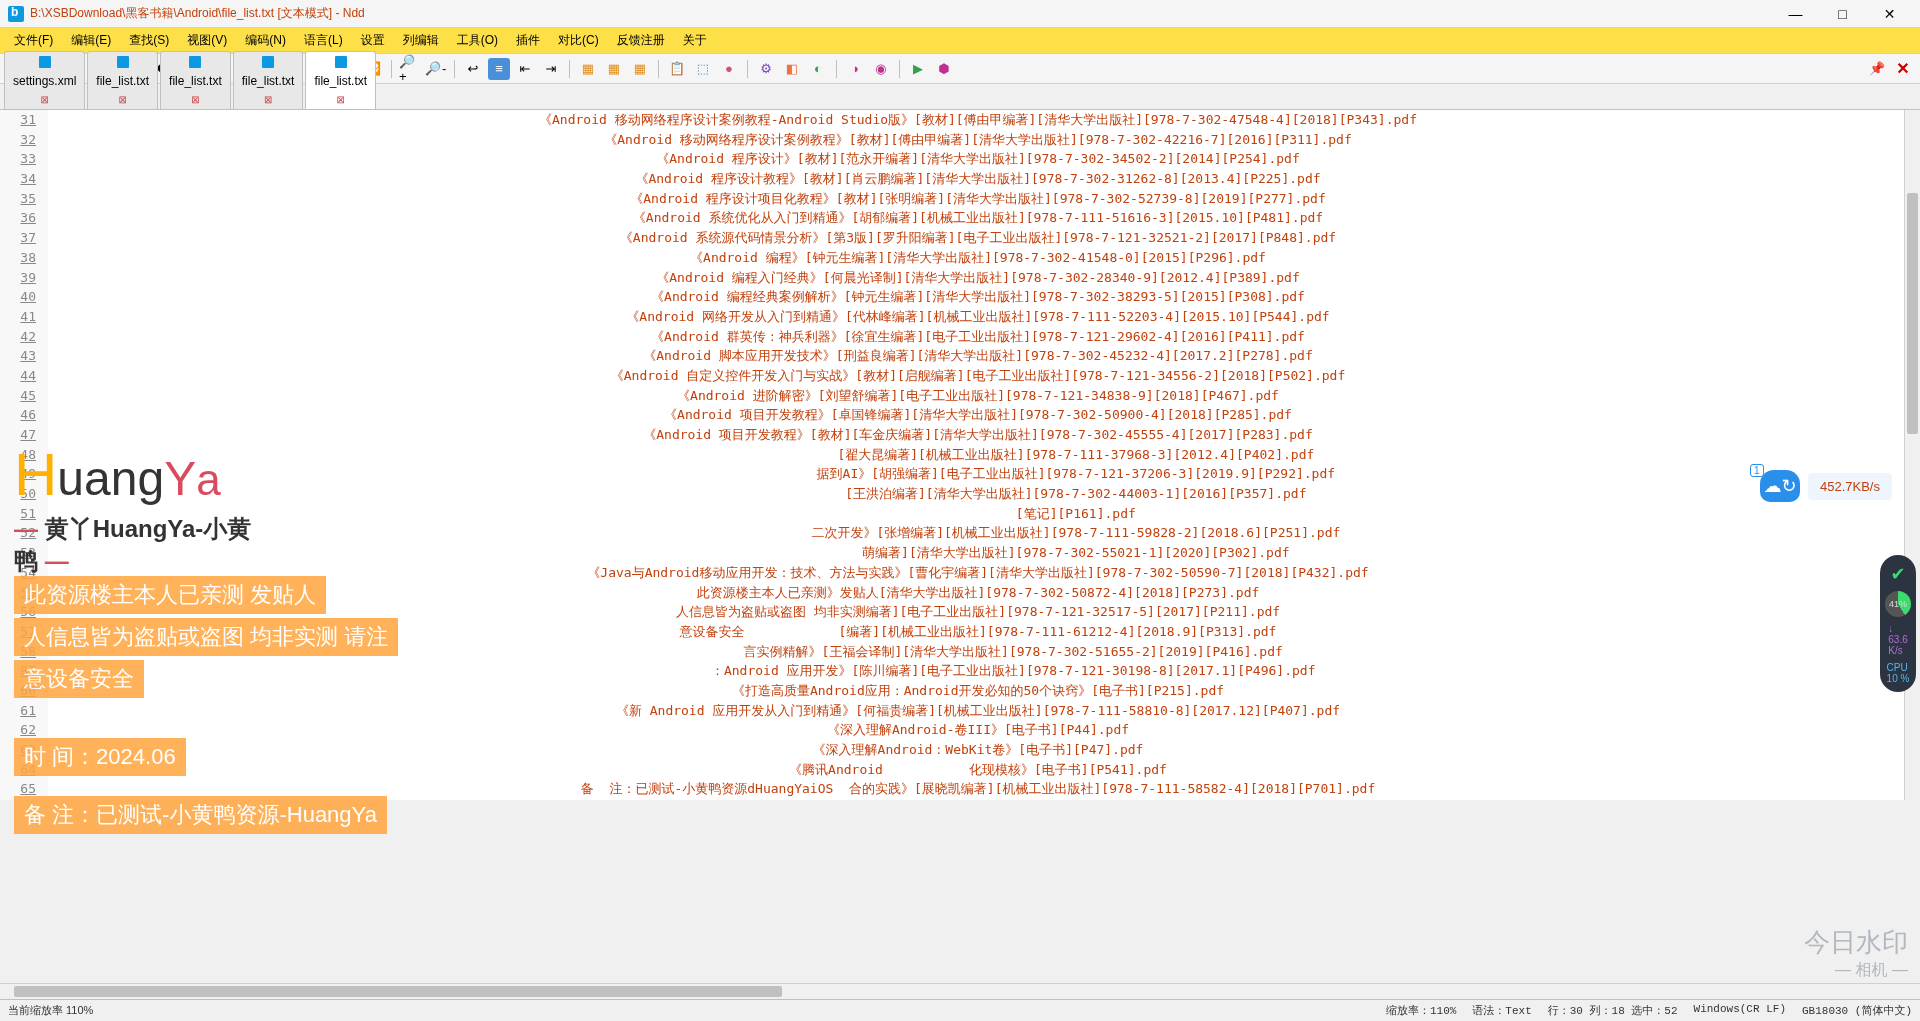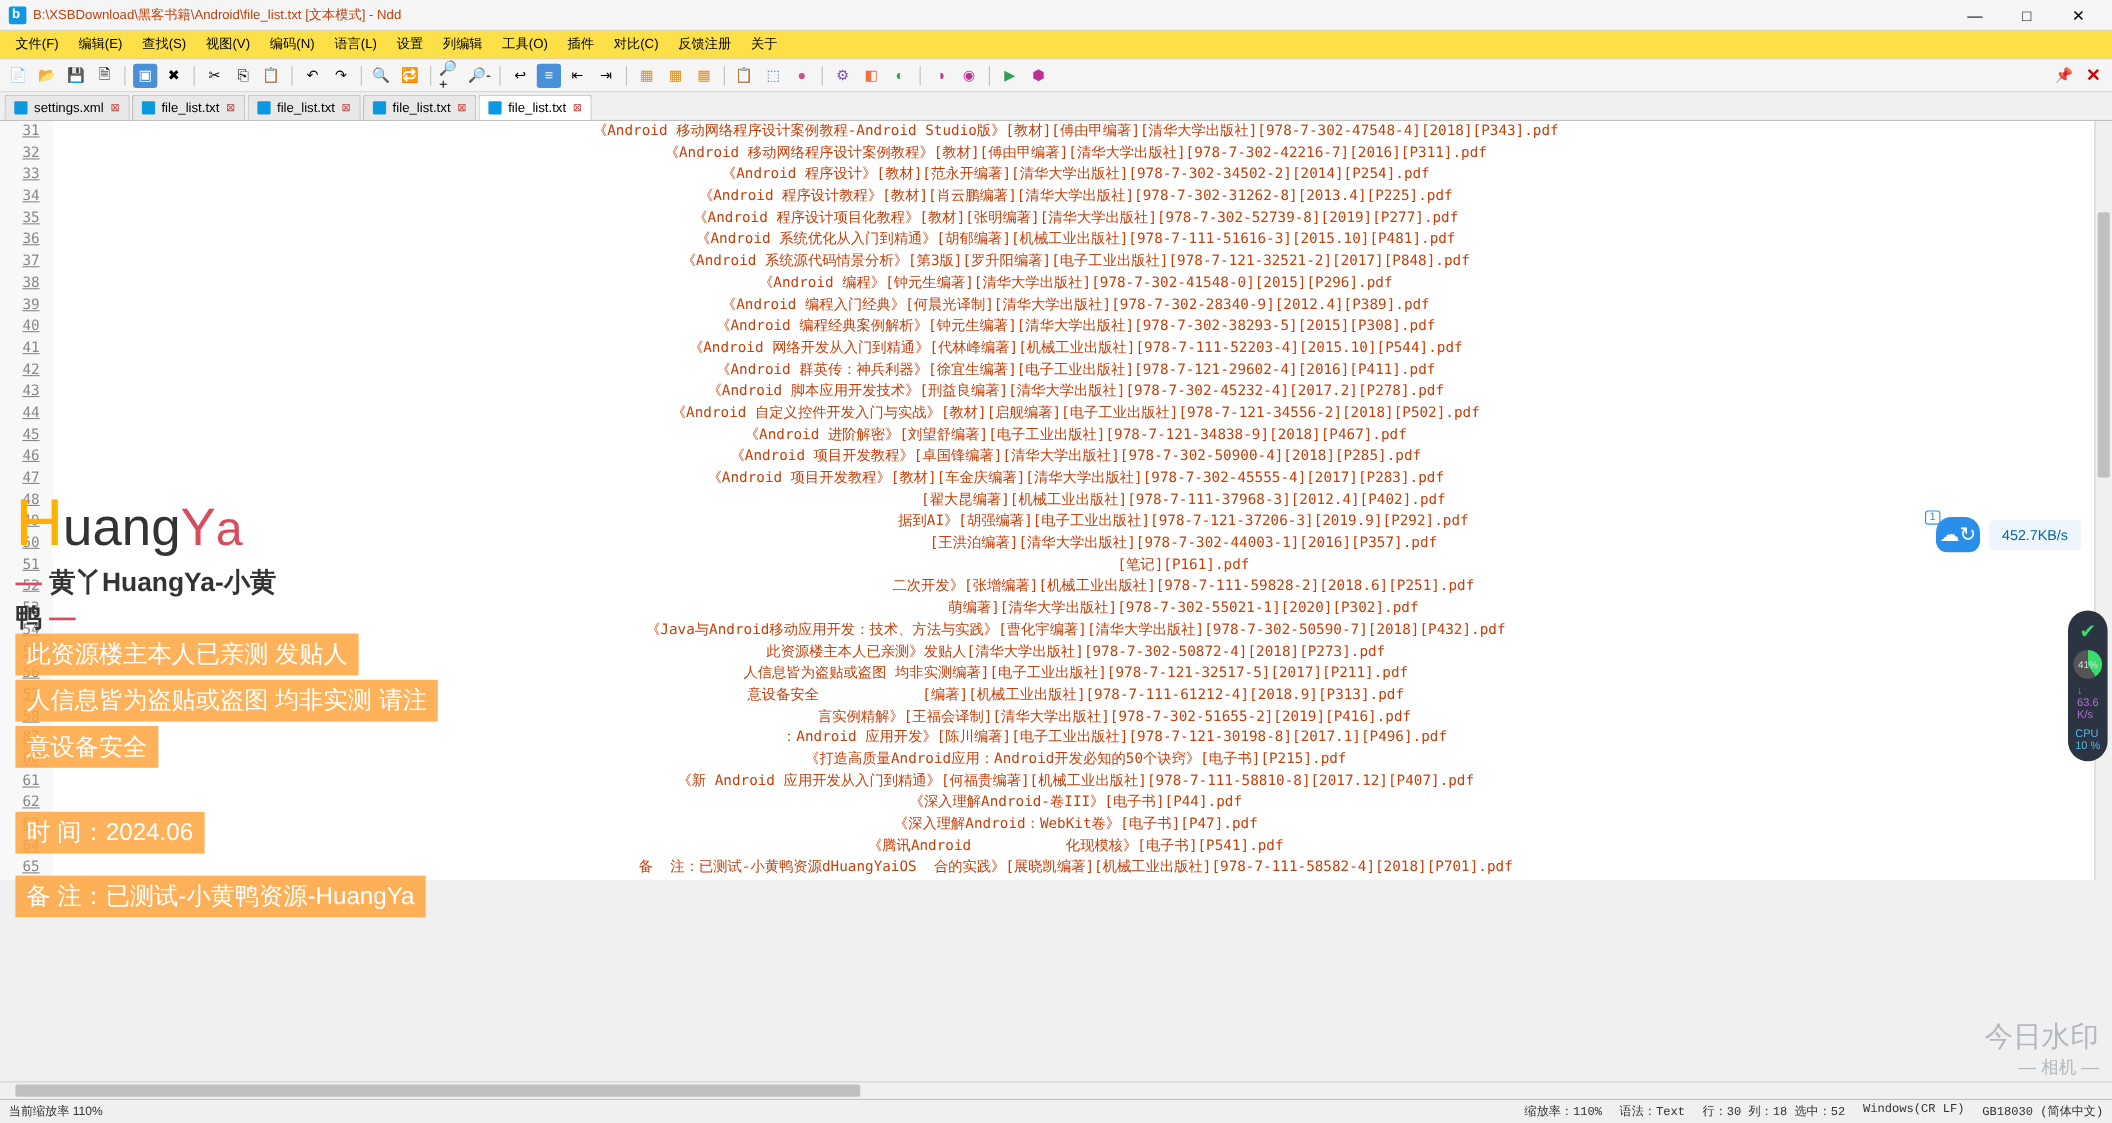--- a/index.html
+++ b/index.html
@@ -100,20 +100,21 @@
   display: flex;
   align-items: center;
   padding: 4px 8px;
   background: #e8e8e8;
   border: 1px solid #c0c0c0;
   border-bottom: none;
   margin-right: 2px;
   cursor: pointer;
   gap: 6px;
   border-radius: 3px 3px 0 0;
+  flex-direction: column;
 }
 .tab.active {
   background: #ffffff;
 }
 .tab .tab-icon {
   width: 12px; height: 12px;
   background: #0d99e2;
   border-radius: 1px;
 }
 .tab .tab-close {
@@ -231,21 +232,21 @@
   top: -6px; left: -10px;
   background: #fff;
   color: #2a8feb;
   border: 1px solid #2a8feb;
   border-radius: 3px;
   font-size: 10px;
   padding: 0 3px;
 }
 .cloud-speed {
   background: #eef5fd;
-  color: #0369a1;
+  color: #c2410c;
   padding: 6px 12px;
   border-radius: 4px;
   font-size: 13px;
 }
 .side-widget {
   position: absolute;
   right: 4px;
   top: 555px;
   width: 36px;
   background: #2b3440;

